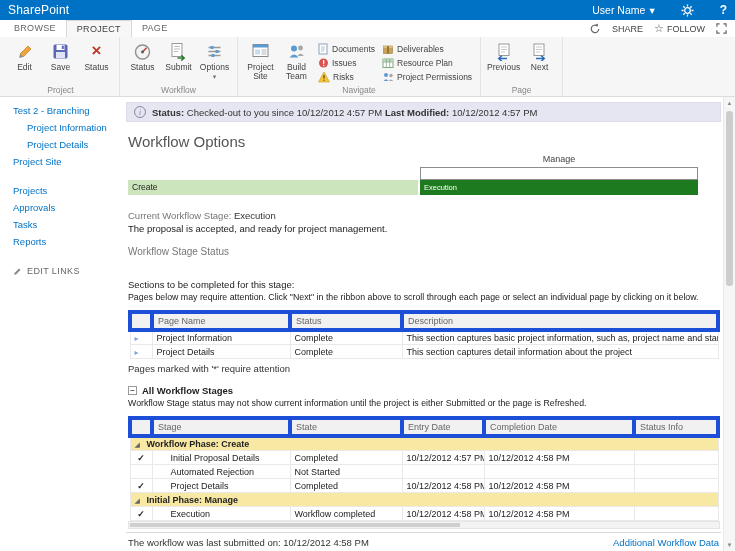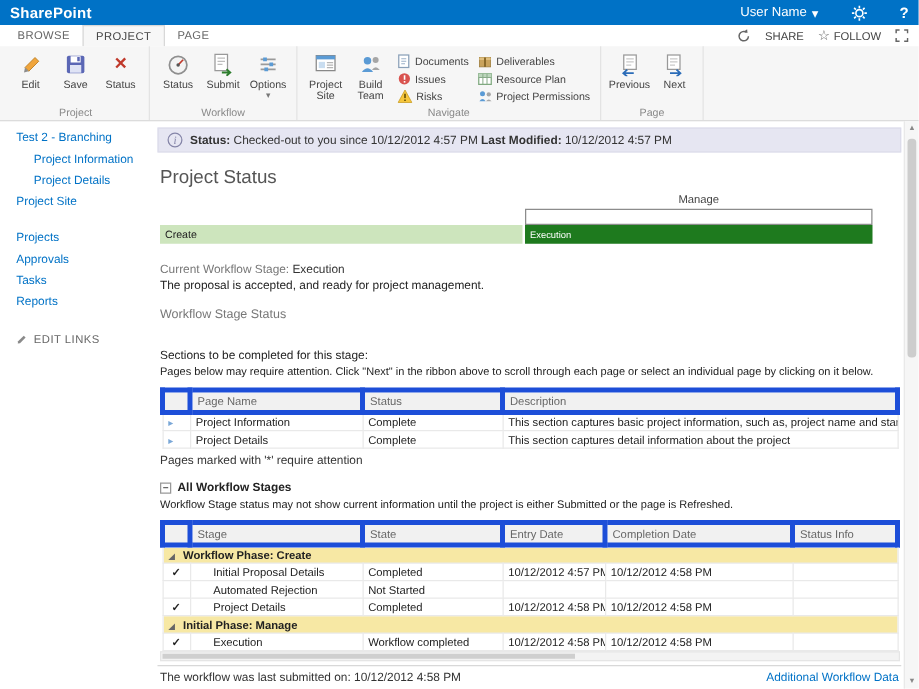--- a/index.html
+++ b/index.html
@@ -2,21 +2,21 @@
 <html><head>
 <meta charset="utf-8">
 <style>
   * { margin:0; padding:0; box-sizing:border-box; }
   body { font-family:"Liberation Sans", sans-serif; background:#fff; }
   #screen { position:relative; width:735px; height:551px; overflow:hidden; background:#fff; }
 
   
   .suite-bar { position:absolute; top:0; left:0; width:100%; height:20px; background:#0072C6; color:#fff;
                display:flex; align-items:center; padding:0 8px; font-size:12px; }
-  .suite-brand { font-weight:bold; letter-spacing:.2px; }
+  .suite-brand { font-weight:normal; letter-spacing:.2px; }
   .suite-right { margin-left:auto; display:flex; align-items:center; gap:26px; font-size:10.5px; }
   .suite-user { display:flex; align-items:center; gap:4px; cursor:default; }
   .suite-help { font-weight:bold; font-size:12px; }
 
   
   .tab-bar { position:absolute; top:20px; left:0; width:100%; height:17px; background:#fff;
              display:flex; align-items:stretch; font-size:9px; color:#666; padding-left:4px; }
   .rtab { padding:0 10px; line-height:16px; letter-spacing:.3px; }
   .rtab.active { background:#f7f7f7; border:1px solid #d8d8d8; border-bottom:none; color:#444; }
   .tab-right { margin-left:auto; display:flex; align-items:center; gap:11px; padding-right:8px; color:#444; font-size:9px; }
@@ -356,21 +356,21 @@
     <div class="status-bar oneline">
       <span class="info-circ">i</span>
       <span>
         <span class="b">Status:</span>
         <span>Checked-out to you since 10/12/2012 4:57 PM</span>
         <span class="b">Last Modified:</span>
         <span>10/12/2012 4:57 PM</span>
       </span>
     </div>
 
-    <h1 class="page-title">Project Status</h1>
+    <h1 class="page-title">Workflow Options</h1>
 
     <div class="wf-viz">
       <div class="wf-phase-label">Manage</div>
       <div class="wf-phase-box"></div>
       <div class="wf-bar-create">Create</div>
       <div class="wf-bar-exec">Execution</div>
     </div>
 
     <div class="cur-stage">
       <span class="lbl-gray">Current Workflow Stage:</span>

